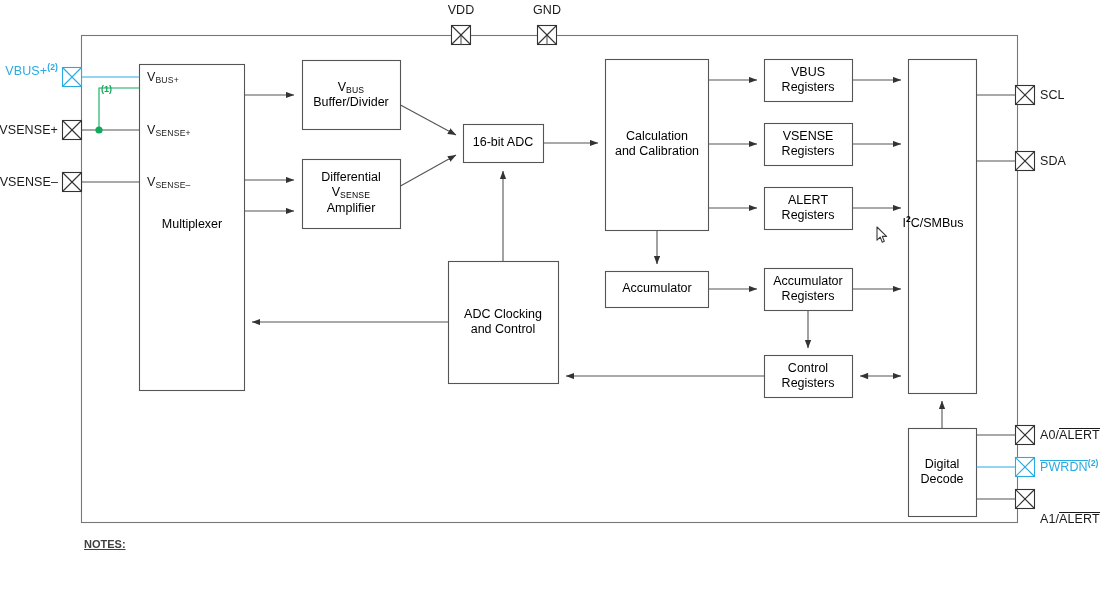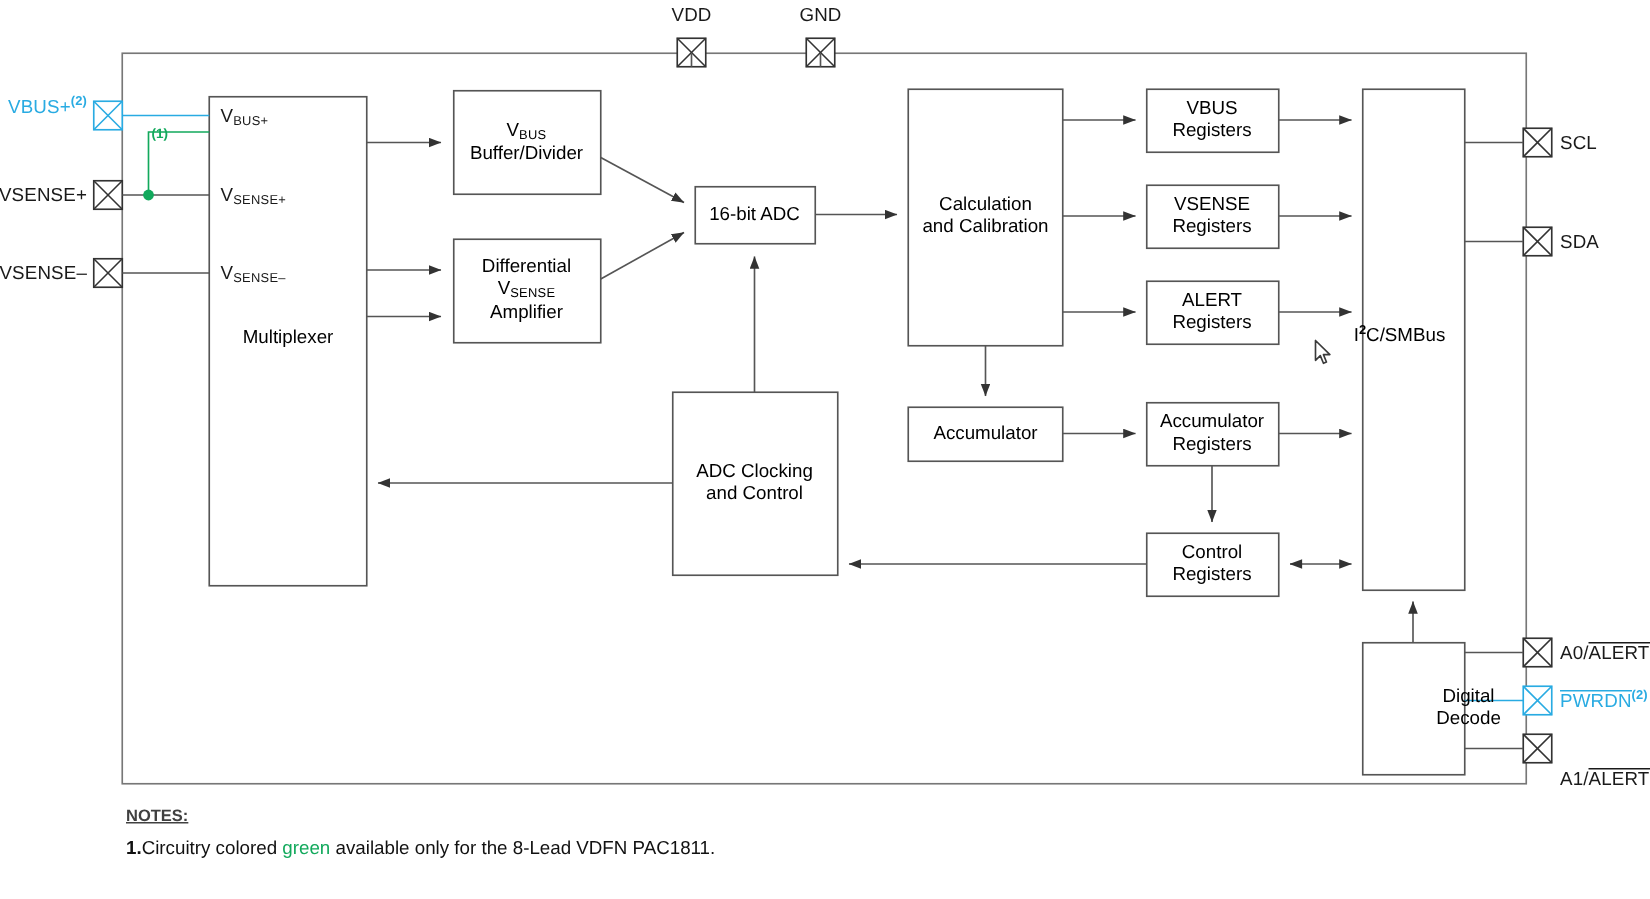--- a/index.html
+++ b/index.html
@@ -308,21 +308,21 @@
   </div>
   <div class="blk-label" style="left:808px; top:376px;">
     <div>Control</div>
     <div>Registers</div>
   </div>
 
   <div class="blk-label" style="left:933px; top:224px;">
     <span>I</span><span class="sup">2</span><span>C/SMBus</span>
   </div>
 
-  <div class="blk-label" style="left:942px; top:472px;margin-left:37px;">
+  <div class="blk-label" style="left:942px; top:472px;">
     <div>Digital</div>
     <div>Decode</div>
   </div>
 
   <div class="lbl" style="left:1040px; top:88px;">SCL</div>
   <div class="lbl" style="left:1040px; top:154px;text-align:center;">SDA</div>
 
   <div class="lbl" style="left:1040px; top:428px;">
     <span>A0/</span><span class="ovl">ALERT</span>
   </div>
@@ -330,22 +330,19 @@
   <div class="lbl blue" style="left:1040px; top:460px;">
     <span class="ovl">PWRDN</span><span class="sup">(2)</span>
   </div>
 
   <div class="lbl" style="left:1040px; top:492px;margin-top:20px;">
     <span>A1/</span><span class="ovl">ALERT</span>
   </div>
 
   <div class="note-head" style="left:84px; top:538px;">NOTES:</div>
 
-  <div class="note-line" style="left:84px; top:558px;">
-    <b>1.</b><span>Circuitry colored </span><span class="green">green</span><span> available only for the 8-Lead VDFN PAC1811.</span>
-  </div>
 
 
   <svg class="cursor" style="left:876px; top:226px;" viewBox="0 0 12 18">
     <path d="M1,1 L1,14.2 L4.2,11.1 L6.3,16.2 L8.3,15.3 L6.3,10.4 L10.6,10.4 Z" fill="#ffffff" stroke="#3a3a3a" stroke-width="1.1" stroke-linejoin="round"></path>
   </svg>
 
 </div>
 
 </body></html>

